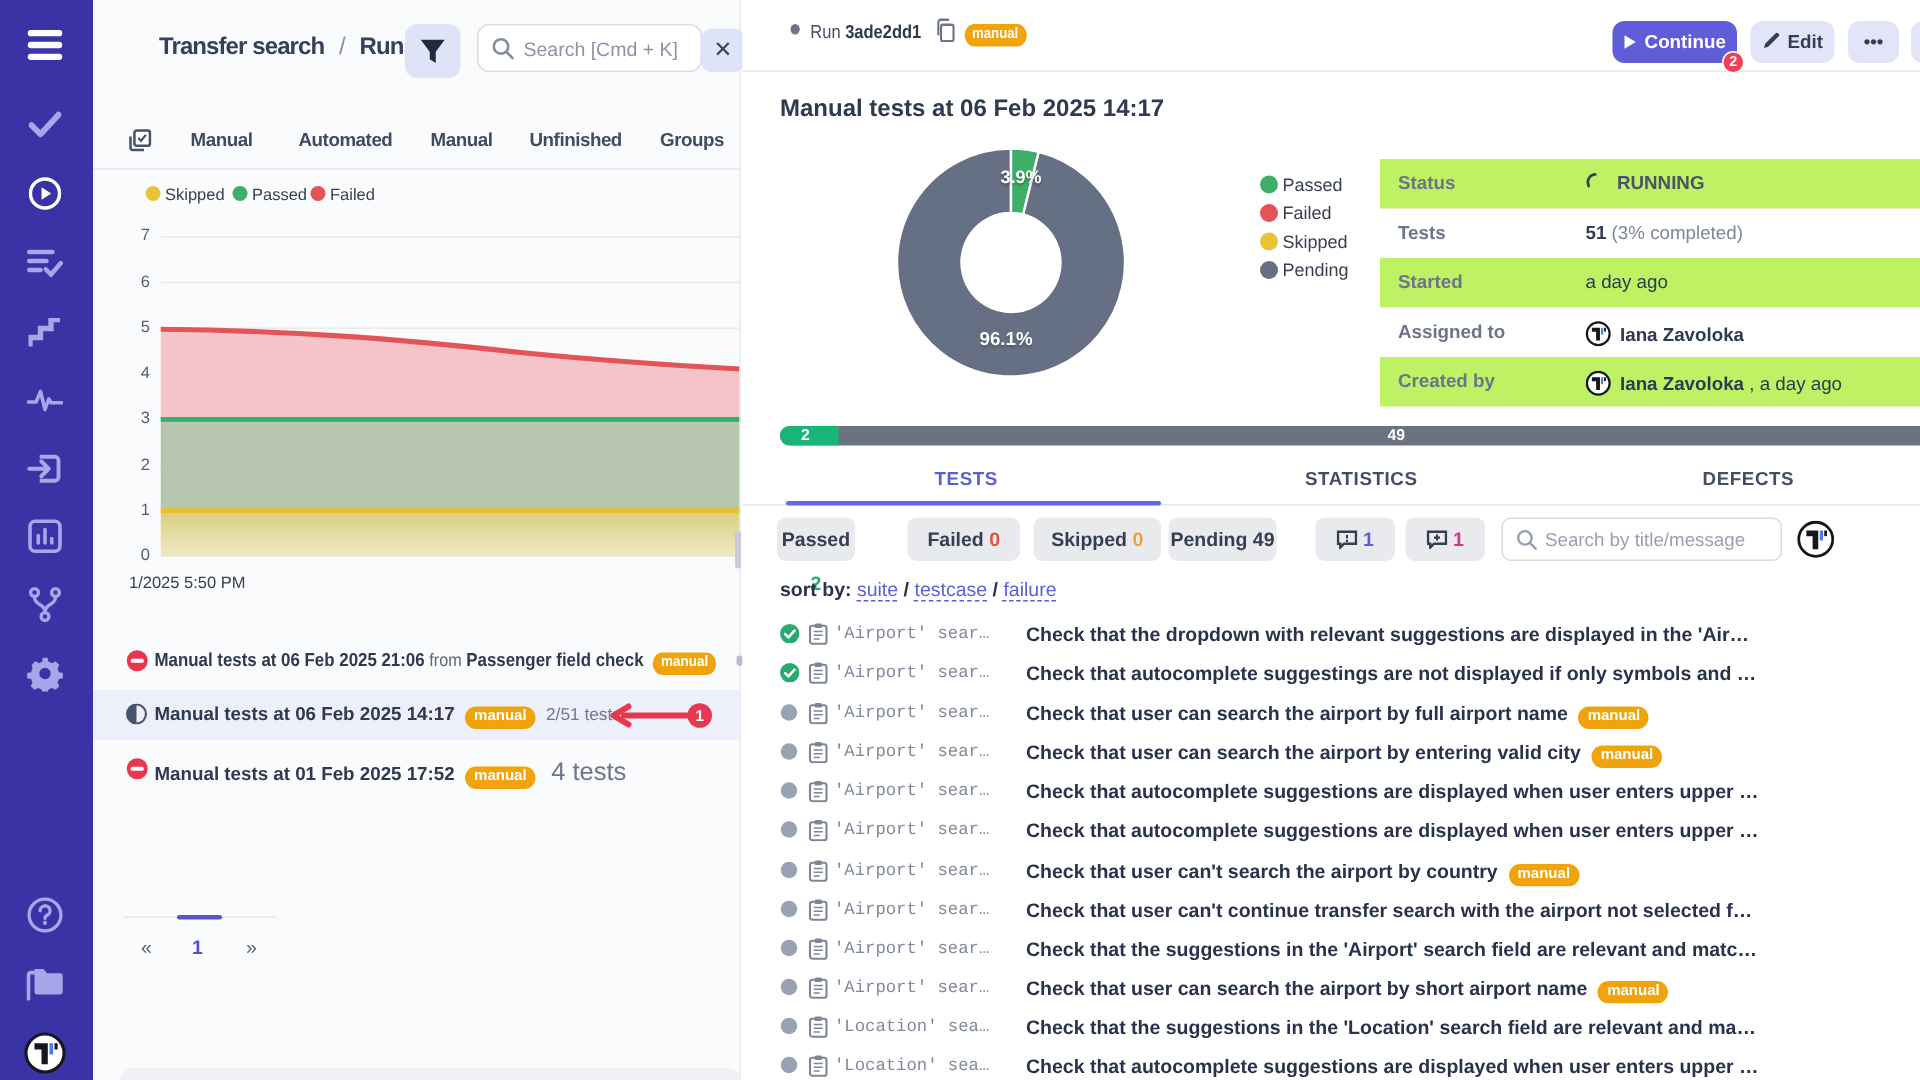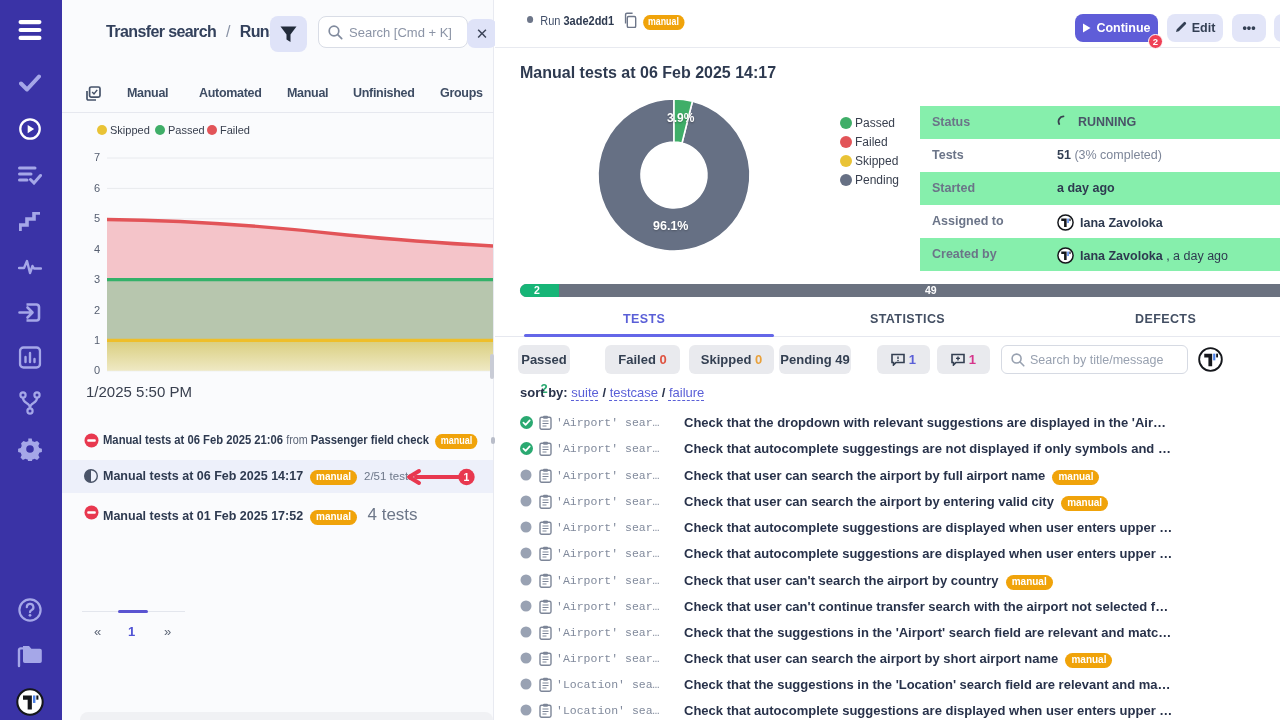--- a/index.html
+++ b/index.html
@@ -21,21 +21,21 @@
   #lsearch .ph { position:absolute; left:30px; top:8px; font-size:13px; color:#8b94a6; }
   #xbtn { position:absolute; left:405px; top:19px; width:30px; height:29px; background:#dfe3f8; border-radius:8px; color:#3c4458; font-size:15px; text-align:center; line-height:29px; }
 
   .ltabs { position:absolute; left:0; top:80px; width:432px; height:33px; border-bottom:1px solid #e6e8ef; }
   .ltab { position:absolute; top:6px; font-size:12.5px; font-weight:700; color:#3e4c63; letter-spacing:-0.3px; }
 
   .legend1 { position:absolute; top:124px; font-size:11px; color:#39404f; }
   .ldot { display:inline-block; width:10px; height:10px; border-radius:50%; margin-right:3px; vertical-align:-1px; }
 
   .ylab { position:absolute; width:24px; text-align:right; font-size:11px; color:#555e70; }
-  .xlab { position:absolute; left:24px; top:383px; font-size:15px; color:#39404f; white-space:nowrap; }
+  .xlab { position:absolute; left:24px; top:383px; font-size:11px; color:#39404f; white-space:nowrap; }
 
   
   .runrow { position:absolute; left:0; width:431px; height:36px; }
   .runrow .ic { position:absolute; left:22px; top:10px; }
   .runrow .t { position:absolute; left:41px; top:10px; font-size:12.5px; font-weight:700; color:#2e3a50; white-space:nowrap; transform-origin:0 50%; }
   .badge { display:inline-block; background:#f0a30a; color:#fff; font-size:10px; font-weight:700; border-radius:9px; padding:2.5px 6px 3px; line-height:1; }
   .gray12 { font-size:17px; color:#6d7789; }
 
   
   .pgline { position:absolute; left:20px; top:611px; width:103px; border-top:1px solid #e3e6ed; }
@@ -52,21 +52,21 @@
   #btn-more { left:737px; width:34px; background:#e2e5f8; color:#333f53; }
   #btn-extra { left:779px; width:20px; background:#e2e5f8; }
   .notif { position:absolute; width:15px; height:15px; background:#ef4056; border:1.5px solid #fff; border-radius:50%; color:#fff; font-size:9.5px; font-weight:700; text-align:center; line-height:13px; }
 
   .h1 { position:absolute; left:25px; top:64px; font-size:16px; font-weight:700; color:#2e3a50; }
 
   .legend2 { position:absolute; left:345px; font-size:12px; color:#39404f; }
   .legend2 .ldot { width:12px; height:12px; margin-right:3px; vertical-align:-2px; }
 
   .strow { position:absolute; left:425px; width:360px; height:33px; }
-  .strow.alt { background:#86efac; }
+  .strow.alt { background:#bef264; }
   .strow .lab { position:absolute; left:12px; top:9px; font-size:12.5px; font-weight:700; color:#6b7488; }
   .strow .val { position:absolute; left:137px; top:9px; font-size:12.5px; color:#333f53; }
 
   
   #pbar { position:absolute; left:25px; top:284px; width:760px; height:13px; background:#6b7280; border-radius:7px 0 0 7px; overflow:hidden; }
   #pbar .green { position:absolute; left:0; top:0; width:39px; height:13px; background:#17b577; }
   #pbar .n { position:absolute; top:0px; color:#fff; font-size:10.5px; font-weight:700; line-height:13px; }
 
   .rtab { position:absolute; top:312px; font-size:12.5px; font-weight:700; color:#434f63; letter-spacing:0.4px; }
   .rtabline { position:absolute; left:0; top:336px; width:785px; border-top:1px solid #e6e8ef; }
@@ -236,21 +236,21 @@
       <div class="val" style="font-weight:700;color:#4a5468"><svg width="13" height="13" viewBox="0 0 13 13" style="vertical-align:-2px;margin-right:8px">
           <path d="M2.2 9 A5.2 5.2 0 0 1 6.5 1.3" fill="none" stroke="#39404f" stroke-width="1.8" stroke-linecap="round"></path>
         </svg>RUNNING</div>
     </div>
   <div class="strow" style="top:138.5px">
       <div class="lab">Tests</div>
       <div class="val"><b>51</b> <span style="color:#7d8699">(3% completed)</span></div>
     </div>
   <div class="strow alt" style="top:171.5px">
       <div class="lab">Started</div>
-      <div class="val" style="font-weight:700;color:#2e3a50">a day ago</div>
+      <div class="val" style="font-weight:400;color:#2e3a50">a day ago</div>
     </div>
   <div class="strow" style="top:204.5px">
       <div class="lab">Assigned to</div>
       <div class="val" style="font-weight:700;color:#2e3a50"><svg width="17" height="17" viewBox="0 0 30 30" style="vertical-align:-4px;margin-right:6px">
           <circle cx="15" cy="15" r="13.4" fill="#fff" stroke="#15171c" stroke-width="2.6"></circle>
           <path d="M7.5 8 H17 V23 H12.5 V12.5 H7.5 Z" fill="#15171c"></path>
           <rect x="18.2" y="8" width="2.6" height="8" fill="#4a7fe8"></rect>
           <rect x="21.8" y="8" width="2.2" height="4.5" fill="#15171c"></rect>
         </svg>Iana Zavoloka</div>
     </div>

